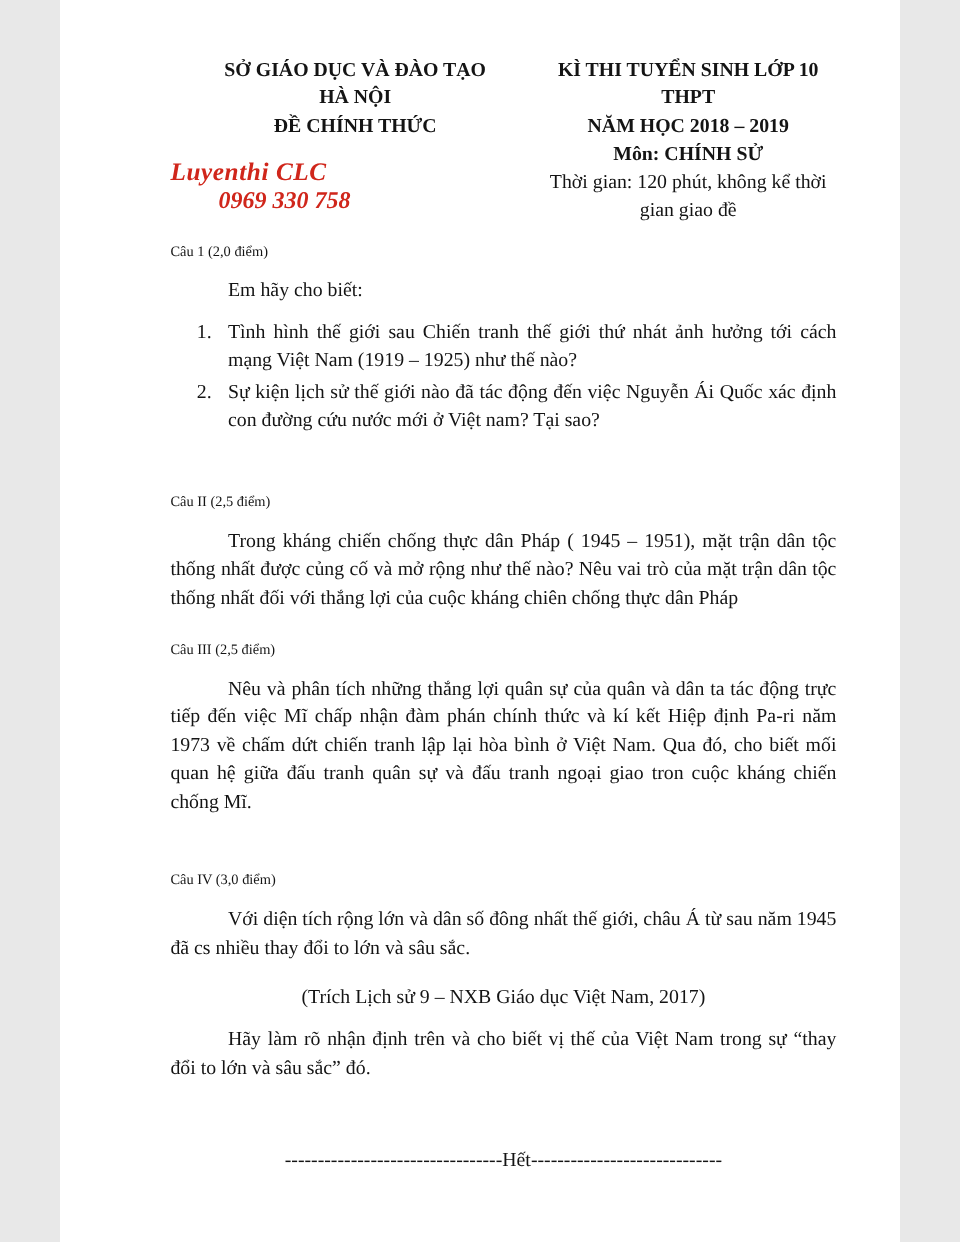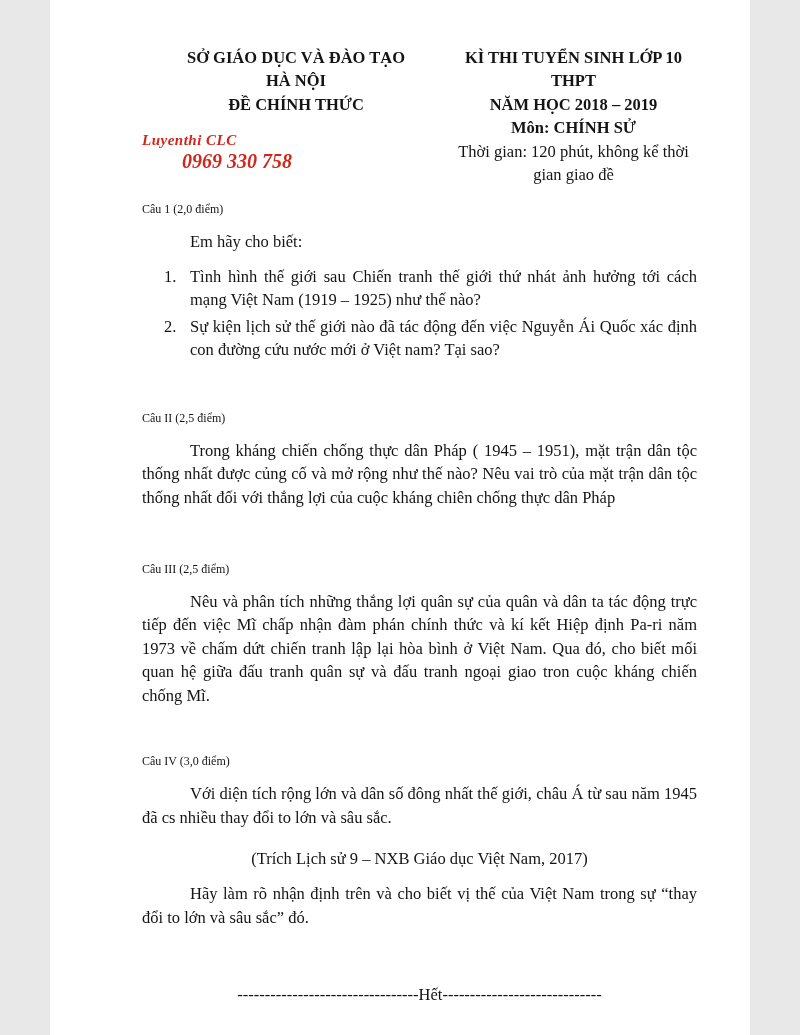--- a/index.html
+++ b/index.html
@@ -10,27 +10,27 @@
     font-size:16.5px;line-height:1.42;color:#141414;
     position:relative;
   }
   
   .header{display:flex;}
   .header-left{width:308px;text-align:center;font-weight:bold;}
   .header-right{flex:1;text-align:center;}
   .bold{font-weight:bold;}
   .normal{font-weight:normal;}
   .logo{margin-top:16px;text-align:left;font-style:italic;font-weight:bold;}
-  .logo-name{font-size:15px;letter-spacing:0.5px;line-height:1.1;}
+  .logo-name{font-size:21px;letter-spacing:0.5px;line-height:1.1;}
   .logo-phone{font-size:20px;padding-left:40px;line-height:1.2;}
   
   .q-heading{font-size:12px;font-weight:normal;margin:0;}
   #q1 .q-heading{margin-top:14px;}
   #q2 .q-heading{margin-top:48px;}
-  #q3 .q-heading{margin-top:52px;}
+  #q3 .q-heading{margin-top:24px;}
   #q4 .q-heading{margin-top:46px;}
   .para{margin:12px 0 0 0;text-indent:48px;text-align:justify;}
   .intro{margin:12px 0 0 0;text-indent:48px;}
   .list{margin-top:12px;}
   .list-item{display:flex;}
   .list-item + .list-item{margin-top:3px;}
   .li-num{flex:none;width:26px;margin-left:22px;}
   .li-text{flex:1;text-align:justify;}
   .citation{margin:18px 0 0 0;text-align:center;}
   .footer-divider{margin-top:54px;text-align:center;white-space:nowrap;}

